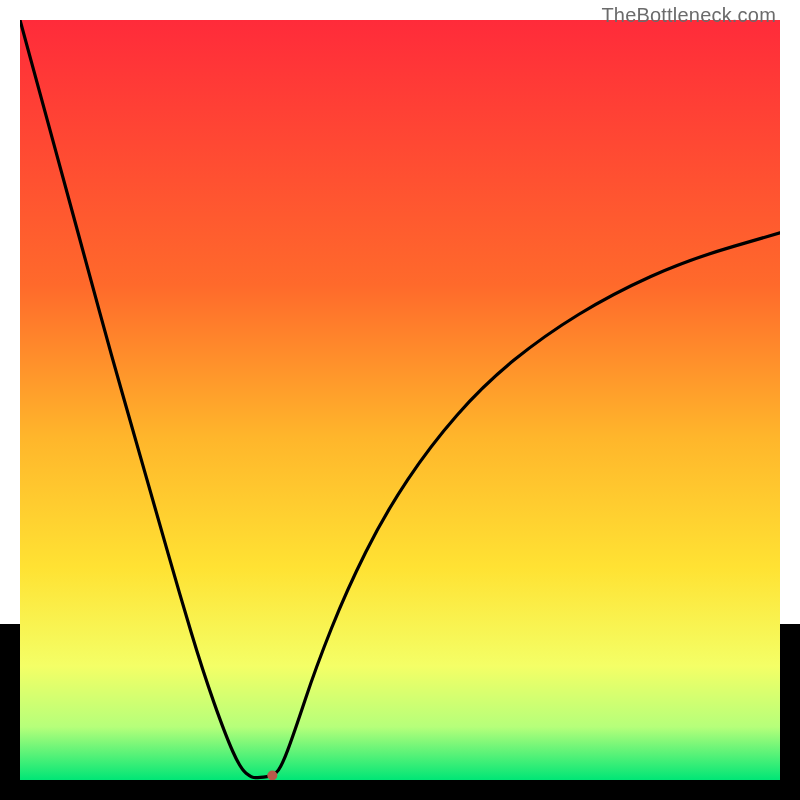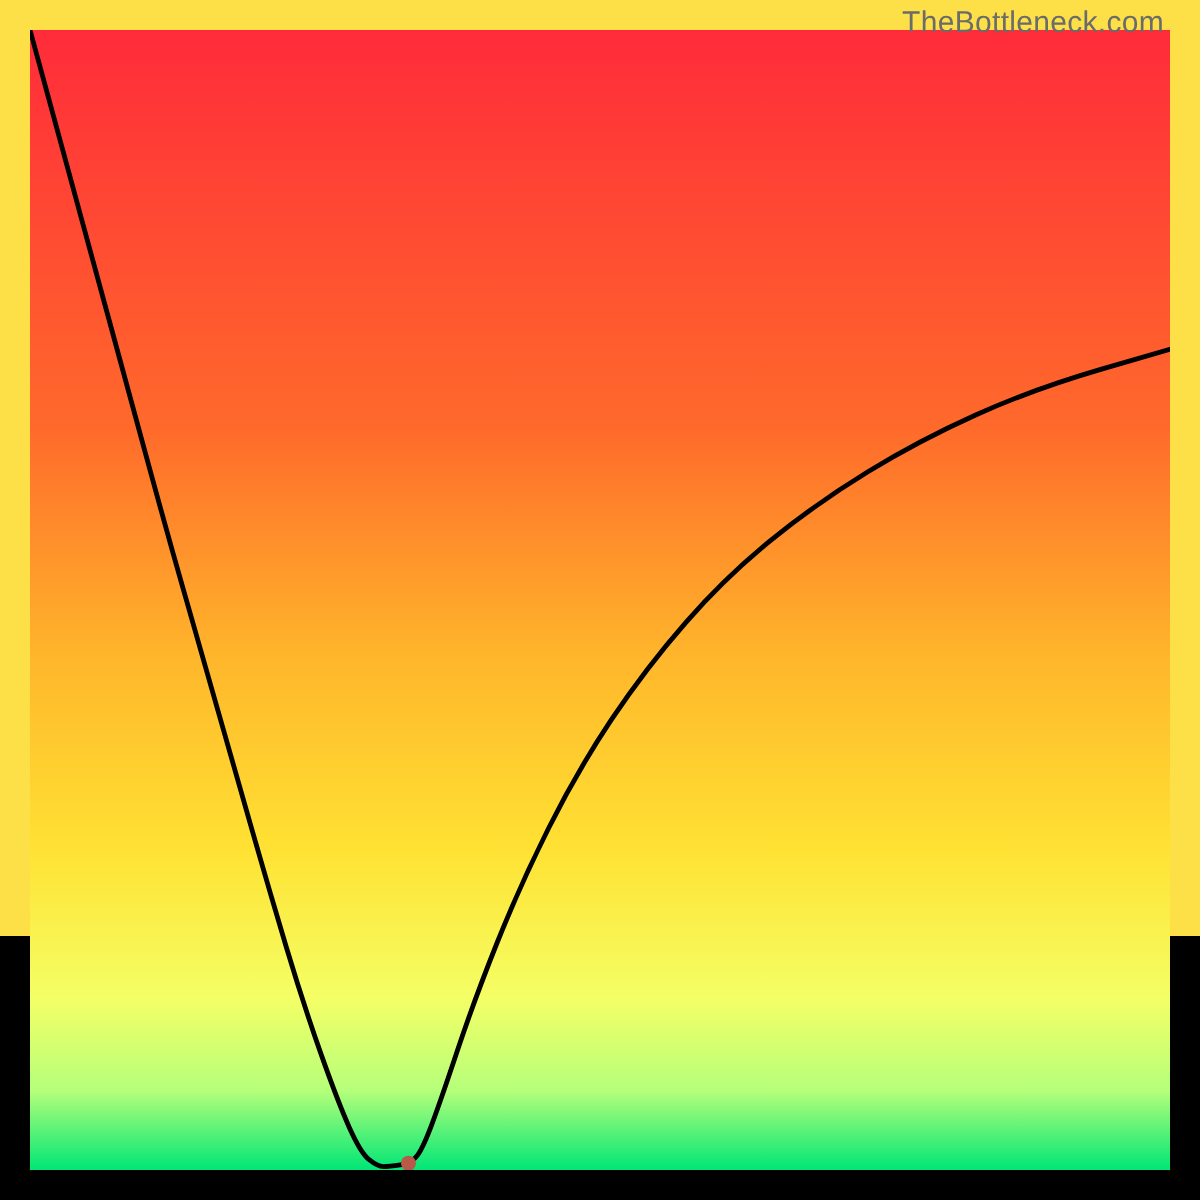--- a/index.html
+++ b/index.html
@@ -8,21 +8,21 @@
     width: 800px;
     height: 800px;
     overflow: hidden;
     background: #000;
     font-family: Arial, Helvetica, sans-serif;
   }
   .frame {
     position: relative;
     width: 800px;
     height: 624px;
-    background: #fde047;
+    background: #ffffff;
   }
   .plot-area {
     position: absolute;
     left: 20px;
     top: 20px;
     width: 760px;
     height: 760px;
     overflow: hidden;
   }
   .gradient-bg {

